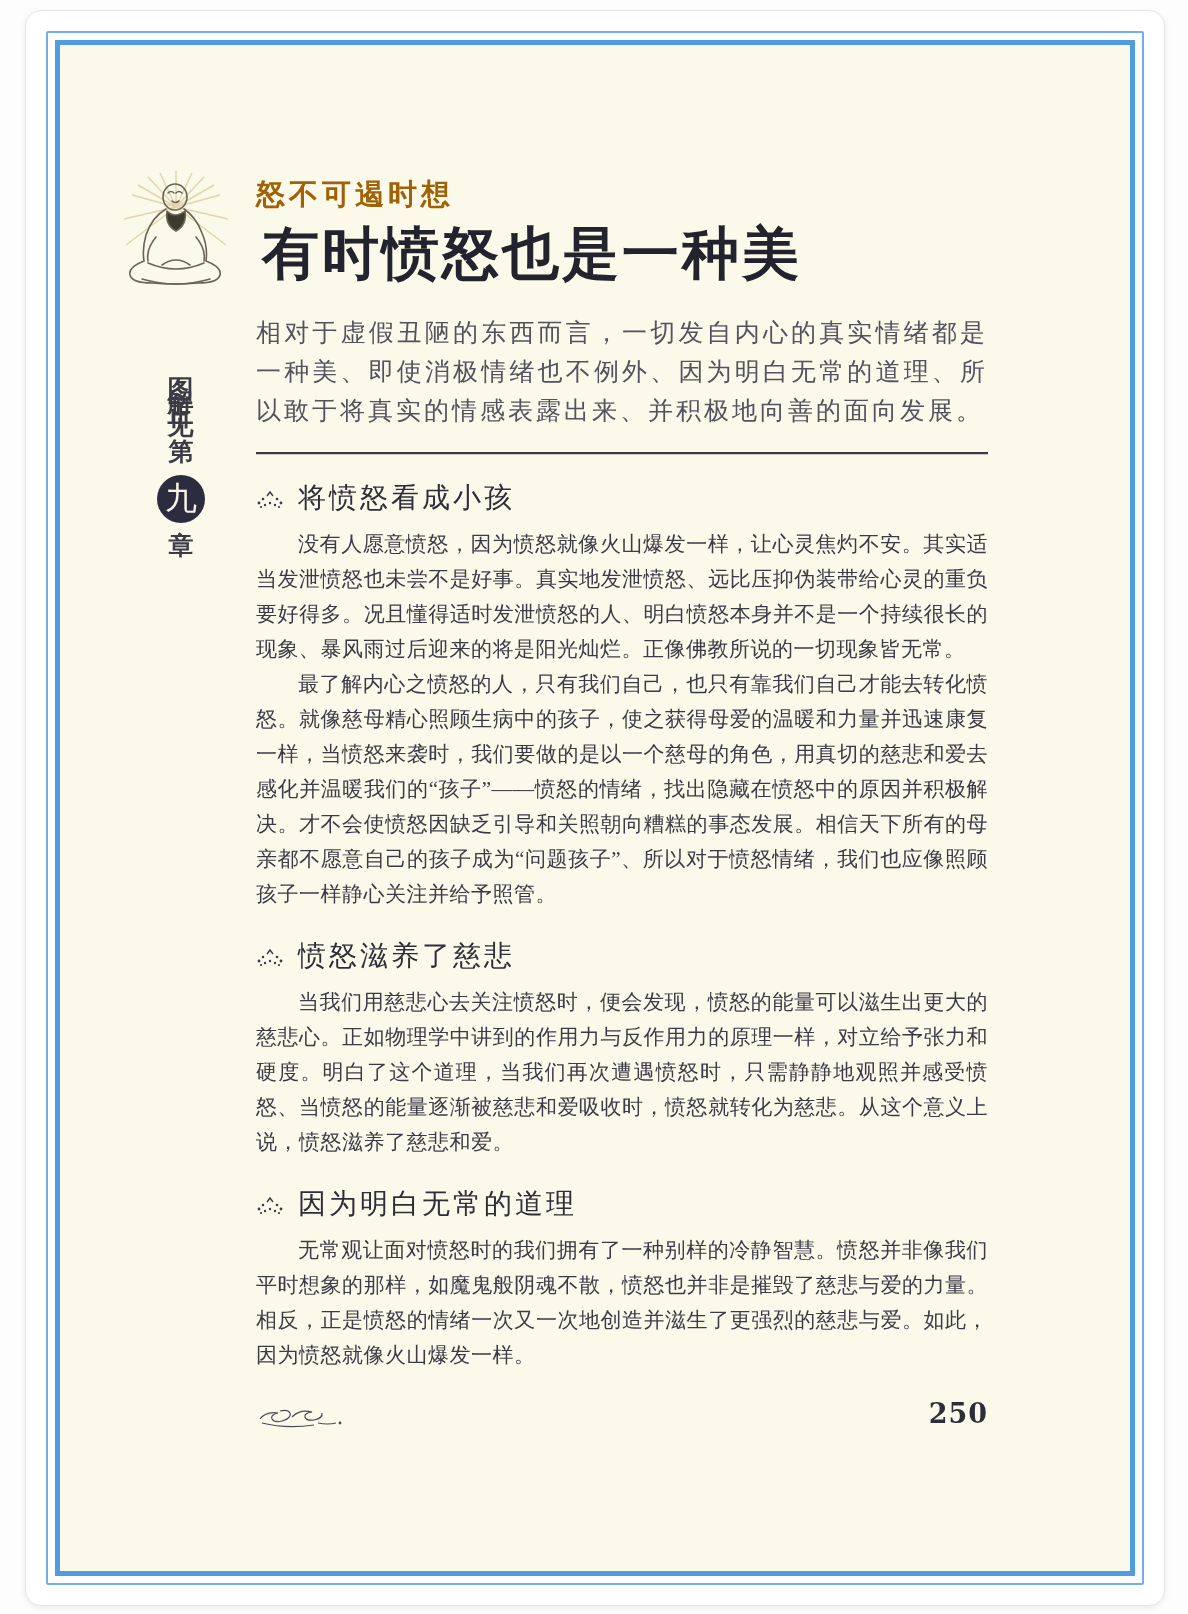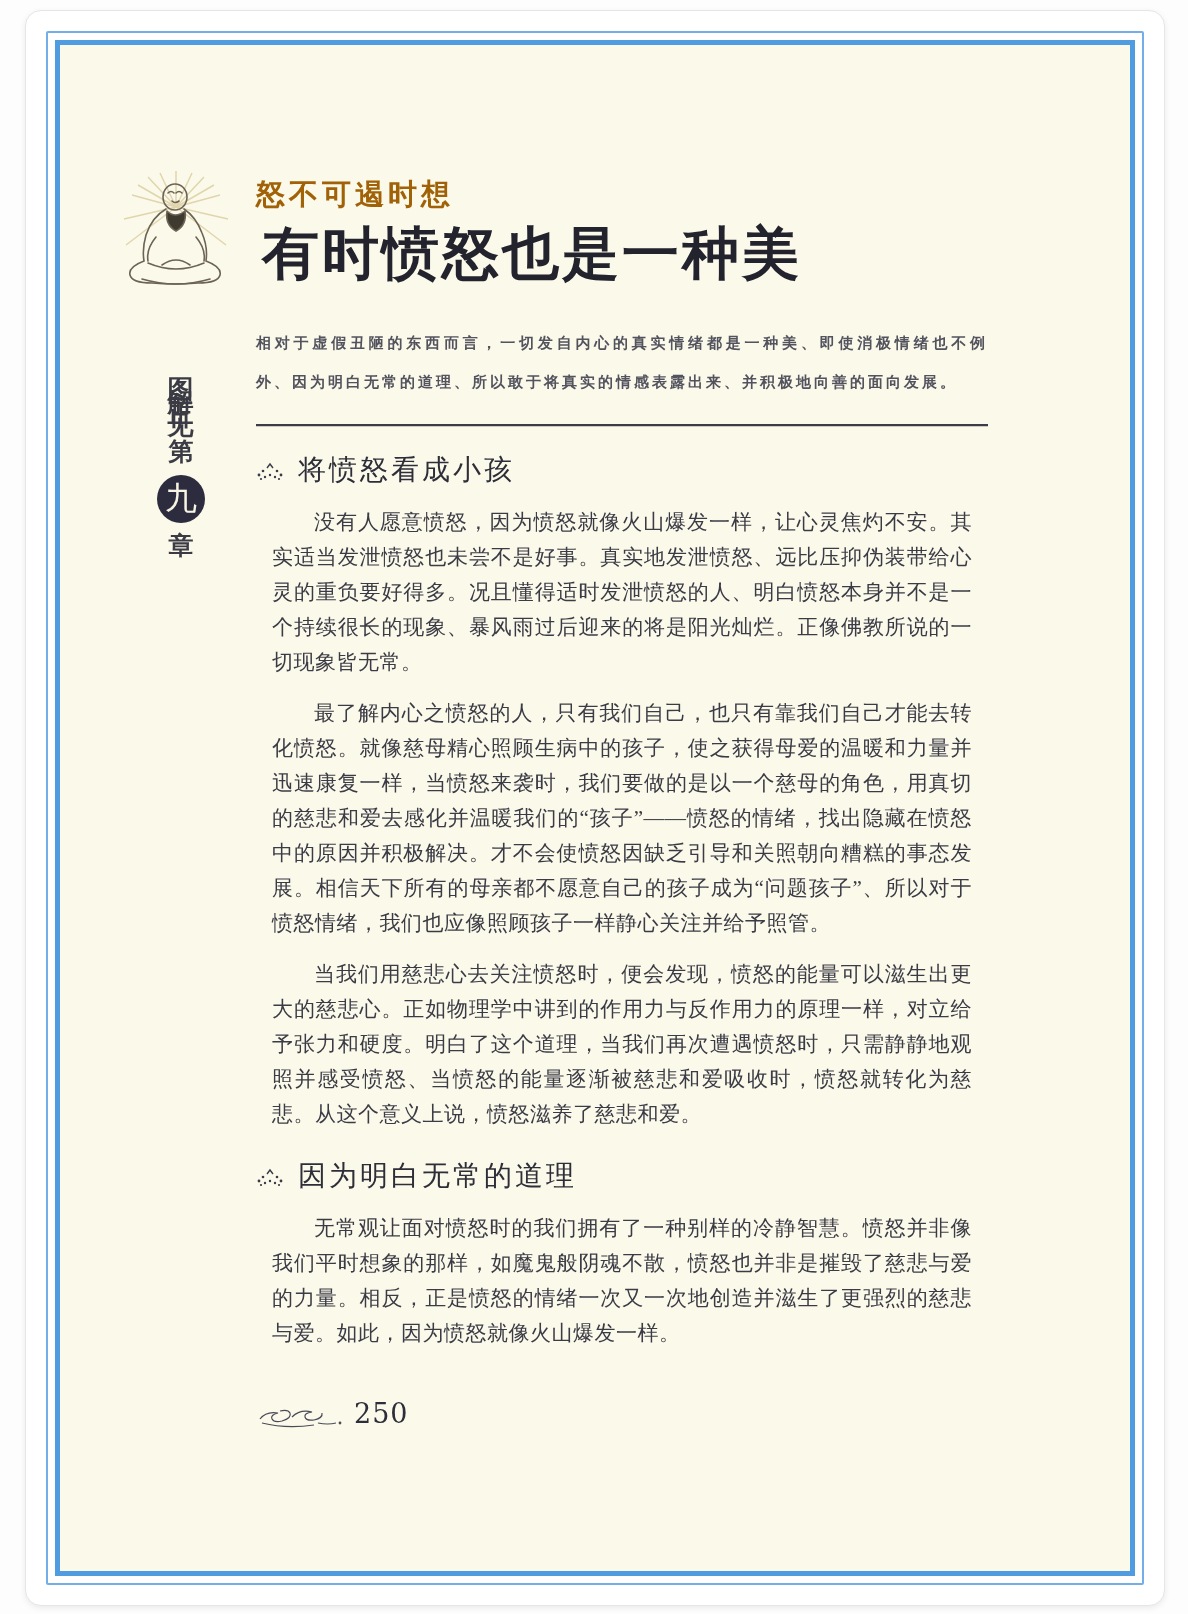--- a/index.html
+++ b/index.html
@@ -63,46 +63,46 @@
     font-family:"Liberation Sans", sans-serif;
     font-size:29px;font-weight:800;color:#a16207;
     letter-spacing:4px;line-height:42px;
   }
   .page-title{
     font-family:"DejaVu Serif", serif;
     font-size:57px;font-weight:900;color:#23232e;
     letter-spacing:3px;line-height:76px;margin-left:6px;
   }
   .intro{
-    margin-top:33px;
-    font-size:15px;line-height:39px;letter-spacing:3px;
-    color:#53535e;text-align:justify;font-weight:bold;
+    margin-top:22px;
+    font-size:25px;line-height:39px;letter-spacing:3px;
+    color:#53535e;text-align:justify;
   }
   .divider{
     margin-top:22px;height:2px;background:#3c3c46;
     box-shadow:0 1px 0 rgba(60,60,70,0.25);
   }
   .section-heading{
     margin-top:25px;margin-bottom:10px;
     font-family:"Liberation Sans", sans-serif;
     font-size:28px;font-weight:400;color:#2e2e38;
     letter-spacing:3px;
     display:flex;align-items:flex-end;
   }
   .ornament{margin-right:14px;flex:0 0 auto;display:inline-block;}
   .para{
-    margin:16px;font-size:21px;line-height:35px;
+    margin:0;font-size:21px;line-height:35px;
     text-align:justify;text-indent:2em;color:#3b3b45;
     letter-spacing:0.5px;
   }
   .para.bold-para{font-weight:bold;color:#26262f;}
   
   .footer{
     position:absolute;left:196px;top:1348px;width:732px;
-    display:flex;align-items:center;justify-content:flex-start;
+    display:flex;align-items:center;justify-content:space-between;font-weight:bold;
   }
   .flourish{margin-right:6px;margin-top:10px;}
   .page-number{
     font-family:"DejaVu Serif", serif;
     font-size:27px;color:#2e2e3a;letter-spacing:1px;
   }
 </style>
 </head>
 <body>
 
@@ -170,20 +170,37 @@
               <circle cx="19" cy="15" r="1.2"></circle>
                 <circle cx="5" cy="17" r="1.1"></circle>
               <circle cx="23" cy="17" r="1.1"></circle>
             </svg>
           </span>
           <span>将愤怒看成小孩</span>
         </div>
         <p class="para">没有人愿意愤怒，因为愤怒就像火山爆发一样，让心灵焦灼不安。其实适当发泄愤怒也未尝不是好事。真实地发泄愤怒、远比压抑伪装带给心灵的重负要好得多。况且懂得适时发泄愤怒的人、明白愤怒本身并不是一个持续很长的现象、暴风雨过后迎来的将是阳光灿烂。正像佛教所说的一切现象皆无常。</p>
         <p class="para">最了解内心之愤怒的人，只有我们自己，也只有靠我们自己才能去转化愤怒。就像慈母精心照顾生病中的孩子，使之获得母爱的温暖和力量并迅速康复一样，当愤怒来袭时，我们要做的是以一个慈母的角色，用真切的慈悲和爱去感化并温暖我们的“孩子”——愤怒的情绪，找出隐藏在愤怒中的原因并积极解决。才不会使愤怒因缺乏引导和关照朝向糟糕的事态发展。相信天下所有的母亲都不愿意自己的孩子成为“问题孩子”、所以对于愤怒情绪，我们也应像照顾孩子一样静心关注并给予照管。</p>
 
+        <div class="section-heading">
+          <span class="ornament">
+            <svg width="28" height="20" viewBox="0 0 28 20" fill="#3a3a48">
+              <path d="M11 6 L14 2 L17 6" fill="none" stroke="#3a3a48" stroke-width="1.4"></path>
+              <circle cx="3" cy="13" r="1.4"></circle>
+                <circle cx="7" cy="9" r="1.3"></circle>
+              <circle cx="21" cy="9" r="1.3"></circle>
+                <circle cx="25" cy="13" r="1.4"></circle>
+              <circle cx="9" cy="15" r="1.2"></circle>
+                <circle cx="14" cy="13" r="1.2"></circle>
+              <circle cx="19" cy="15" r="1.2"></circle>
+                <circle cx="5" cy="17" r="1.1"></circle>
+              <circle cx="23" cy="17" r="1.1"></circle>
+            </svg>
+          </span>
+          <span>愤怒滋养了慈悲</span>
+        </div>
         <p class="para">当我们用慈悲心去关注愤怒时，便会发现，愤怒的能量可以滋生出更大的慈悲心。正如物理学中讲到的作用力与反作用力的原理一样，对立给予张力和硬度。明白了这个道理，当我们再次遭遇愤怒时，只需静静地观照并感受愤怒、当愤怒的能量逐渐被慈悲和爱吸收时，愤怒就转化为慈悲。从这个意义上说，愤怒滋养了慈悲和爱。</p>
 
         <div class="section-heading">
           <span class="ornament">
             <svg width="28" height="20" viewBox="0 0 28 20" fill="#3a3a48">
               <path d="M11 6 L14 2 L17 6" fill="none" stroke="#3a3a48" stroke-width="1.4"></path>
               <circle cx="3" cy="13" r="1.4"></circle>
                 <circle cx="7" cy="9" r="1.3"></circle>
               <circle cx="21" cy="9" r="1.3"></circle>
                 <circle cx="25" cy="13" r="1.4"></circle>

